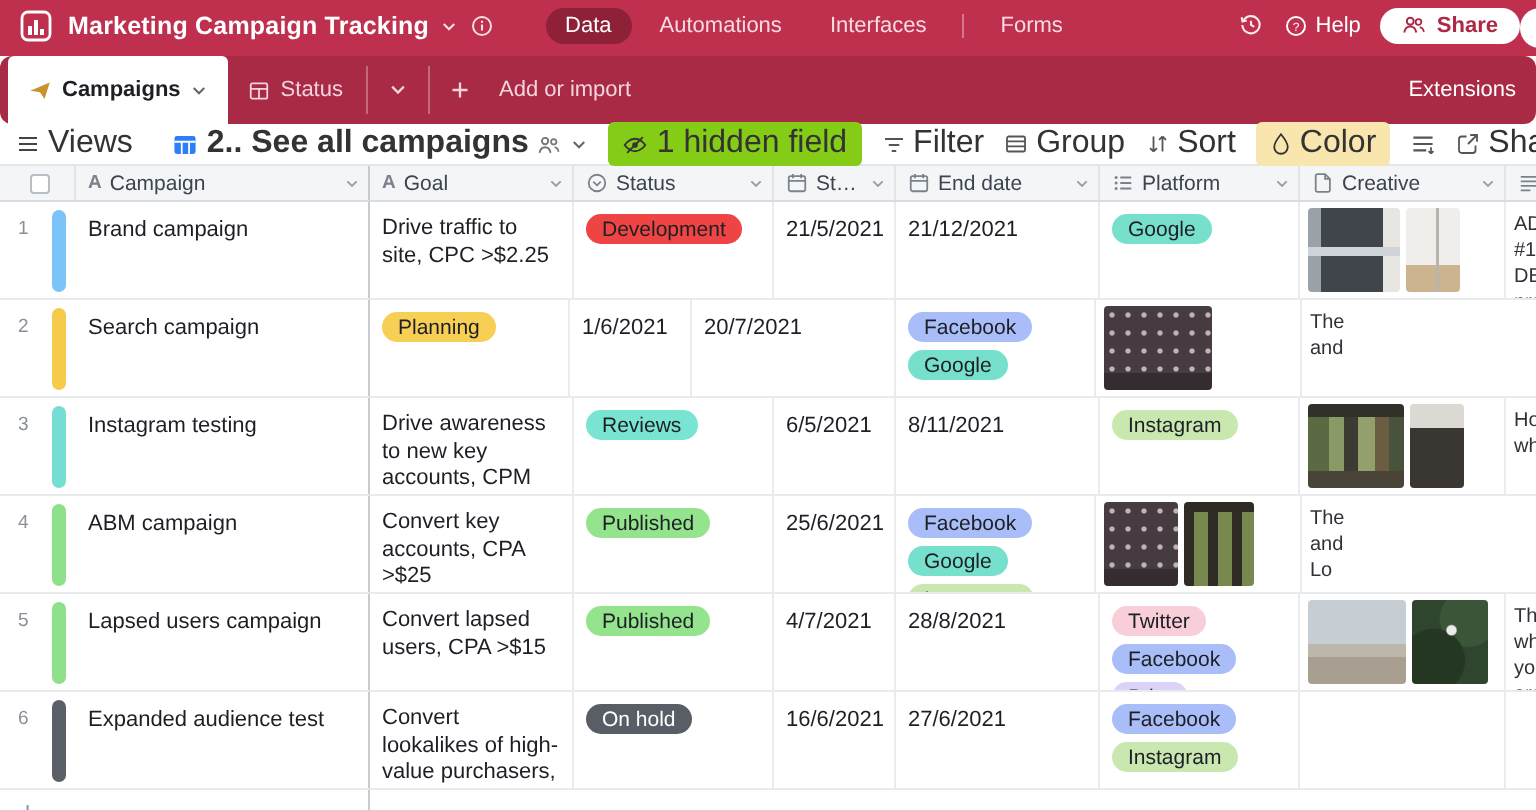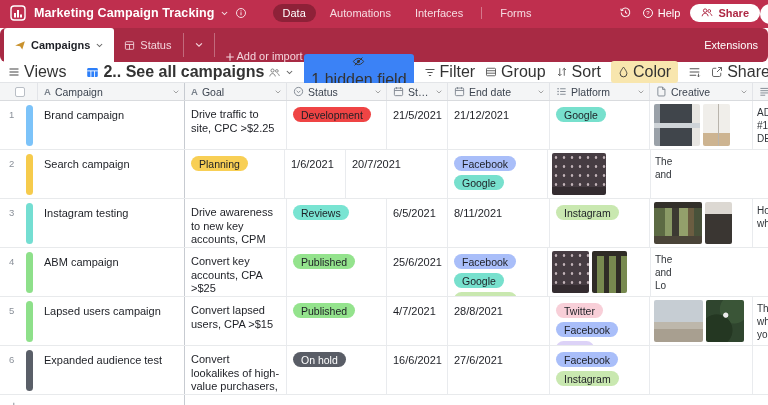--- a/index.html
+++ b/index.html
@@ -25,32 +25,32 @@
     border-radius:11px; padding:3px 11px; display:flex; align-items:center; gap:5px; cursor:pointer; white-space:nowrap; }
   .bell-cut { position:absolute; right:-12px; top:4px; width:20px; height:20px; border-radius:50%; background:#fff; }
 
   
   .tabbar { height:34px; background:#a82a44; display:flex; align-items:stretch; color:#fff; flex:0 0 auto; padding-left:4px;border-radius:6px; }
   .ttab { display:flex; align-items:center; gap:5px; font-size:11px; padding:0 10px; color:#f3d4dc; }
   .ttab.active { background:#fff; color:#1d1f25; font-weight:bold; border-radius:3px 3px 0 0; }
   .ttab .chev { display:flex; margin-top:1px; }
   .tab-div { width:1px; background:rgba(255,255,255,.3); margin:5px 2px; }
   .tab-chevbtn { display:flex; align-items:center; padding:0 8px; }
-  .add-import { display:flex; align-items:flex-end; gap:1px; font-size:11px; color:#f3d4dc; padding:0 8px; }
+  .add-import { display:flex; align-items:center; gap:14px; font-size:11px; color:#f3d4dc; padding:0 8px; }
   .tabbar-right { margin-left:auto; display:flex; align-items:center; padding-right:10px; }
   .extensions { font-size:11px; color:#fff; }
 
   
   .toolbar { height:21px; background:#fff; border-bottom:1px solid #e3e5e8; display:flex; align-items:center;
     padding:0 8px; gap:10px; flex:0 0 auto; color:#333; }
   .tbtn { display:flex; align-items:center; gap:4px; font-size:16px; color:#333; white-space:nowrap; cursor:pointer; }
   .tbtn svg { flex:0 0 auto; }
   .tool-sep { width:1px; height:12px; background:#ddd; }
   .pill-btn { border-radius:3px; padding:2px 7px; }
-  .pill-blue { background:#3b82f6;flex-direction:column; }
+  .pill-blue { background:#84cc16; }
   .pill-yellow { background:#f8e6ae; }
   .viewname { font-weight:bold; }
 
   
   .grid { flex:1; display:flex; flex-direction:column; overflow:hidden; background:#fff; }
   .ghead { height:18px; display:flex; background:#f4f5f6; border-bottom:1px solid #d9dbde; flex:0 0 auto; }
   .hcell { display:flex; align-items:center; gap:4px; font-size:10.5px; color:#3c4450;
     border-right:1px solid #e2e4e8; padding:0 4px 0 6px; overflow:hidden; white-space:nowrap; }
   .hcell .hlabel { overflow:hidden; text-overflow:ellipsis; }
   .hcell .hchev { margin-left:auto; display:flex; opacity:.55; }

